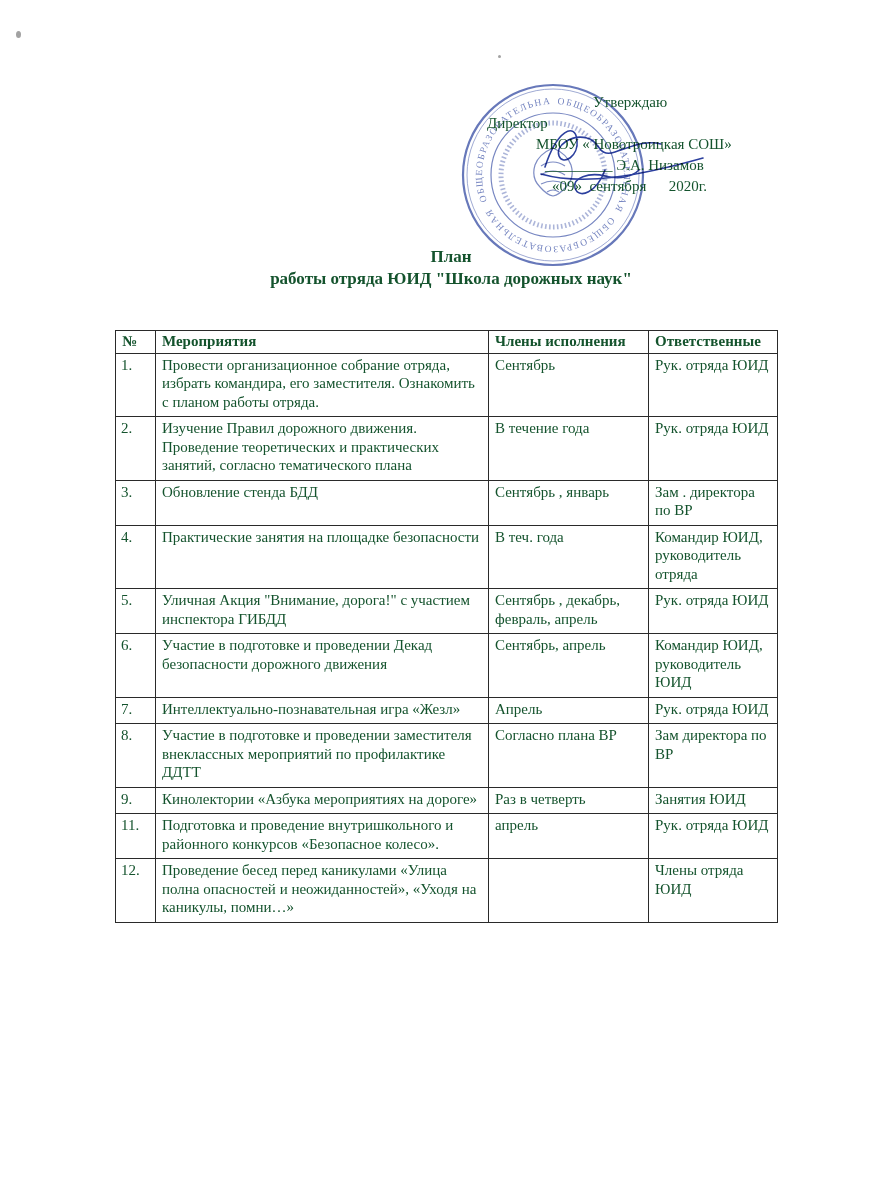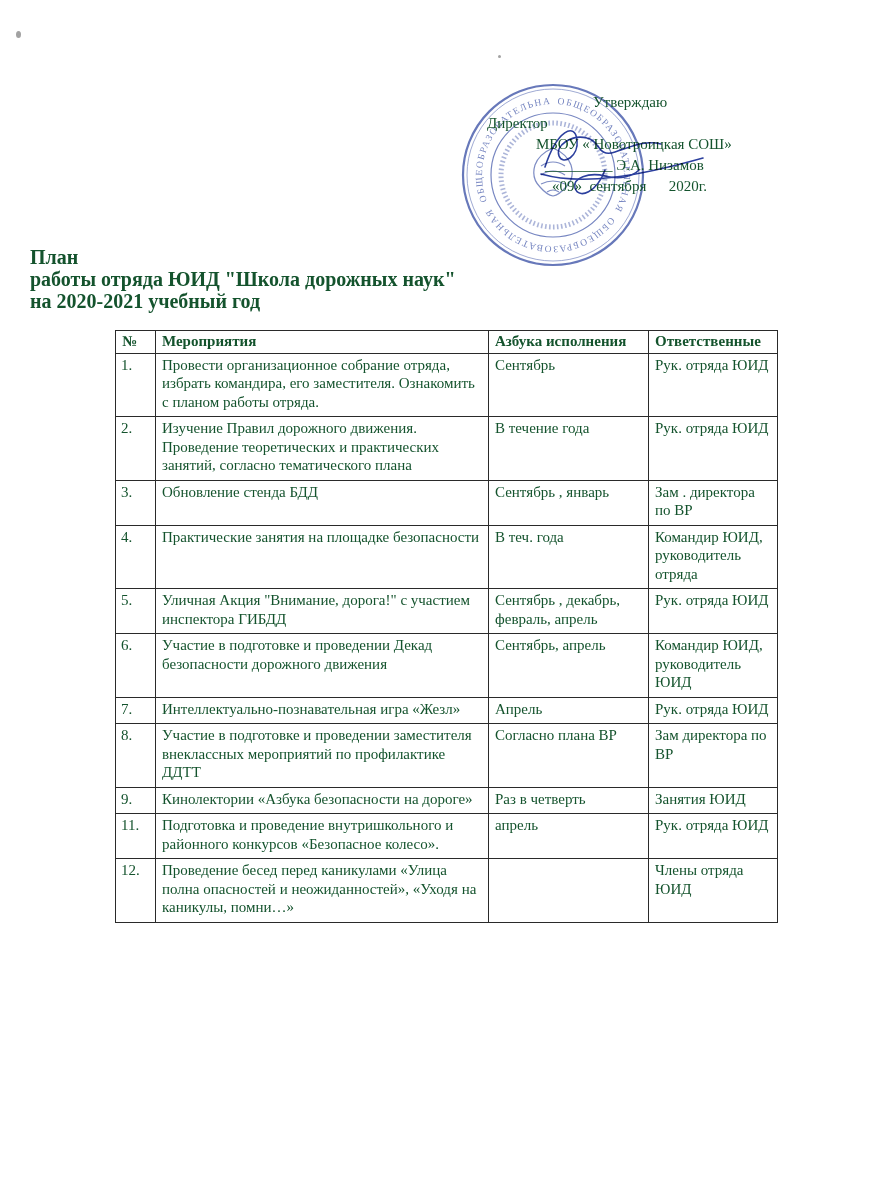--- a/index.html
+++ b/index.html
@@ -25,21 +25,21 @@
     position:absolute; left:458px; top:80px; width:190px; height:190px;
     z-index:2; opacity:.78; mix-blend-mode:multiply; pointer-events:none;
   }
   .signature {
     position:absolute; left:535px; top:112px; width:200px; height:95px;
     z-index:4; mix-blend-mode:multiply; pointer-events:none;
   }
 
   .title {
     position:absolute; top:246px; left:30px; width:842px;
-    font-weight:700; font-size:20px; line-height:22px; z-index:1;
+    text-align:center; font-weight:700; font-size:17px; line-height:22px; z-index:1;
   }
 
   table.plan {
     position:absolute; top:330px; left:115px; width:662px;
     border-collapse:collapse; table-layout:fixed;
     font-size:15px; line-height:18.5px;
   }
   .plan th, .plan td {
     border:1px solid #2a2a2a; vertical-align:top;
     padding:2px 5px 5px 6px; text-align:left;
@@ -91,35 +91,34 @@
     <g stroke="#2b3f9e" stroke-width="1.6" fill="none" stroke-linecap="round">
       <path d="M10,55 C22,18 40,10 42,28 C44,44 28,54 24,44 C20,34 36,22 52,26 C66,29 62,46 80,40 C98,34 110,28 126,32"></path>
       <path d="M6,62 C48,74 104,64 168,46"></path>
       <path d="M70,58 C62,80 44,88 40,76 C37,66 54,60 70,64 C86,68 98,64 104,58"></path>
     </g>
   </svg>
 
   <div class="title">
     <div>План</div>
     <div>работы отряда  ЮИД  "Школа дорожных наук"</div>
-    <div>на 2020-2021 учебный год</div>
   </div>
 
   <table class="plan">
     <colgroup>
       <col class="w-num">
         <col class="w-act">
         <col class="w-dates">
         <col class="w-resp">
     </colgroup>
     <thead>
       <tr>
         <th>№</th>
         <th>Мероприятия</th>
-        <th>Азбука  исполнения</th>
+        <th>Члены  исполнения</th>
         <th>Ответственные</th>
       </tr>
     </thead>
     <tbody id="plan-body">
   <tr>
     <td class="c-num">1.</td>
     <td class="c-act">Провести организационное собрание отряда, избрать командира, его заместителя. Ознакомить  с планом работы отряда.</td>
     <td class="c-dates">Сентябрь</td>
     <td class="c-resp">Рук. отряда ЮИД</td>
   </tr>
@@ -168,21 +167,21 @@
 
   <tr>
     <td class="c-num">8.</td>
     <td class="c-act">Участие в подготовке и проведении заместителя внеклассных мероприятий по профилактике ДДТТ</td>
     <td class="c-dates">Согласно  плана ВР</td>
     <td class="c-resp">Зам директора по ВР</td>
   </tr>
 
   <tr>
     <td class="c-num">9.</td>
-    <td class="c-act">Кинолектории «Азбука безопасности на дороге»</td>
+    <td class="c-act">Кинолектории «Азбука мероприятиях на дороге»</td>
     <td class="c-dates">Раз в четверть</td>
     <td class="c-resp">Занятия ЮИД</td>
   </tr>
 
 
   <tr>
     <td class="c-num">11.</td>
     <td class="c-act">Подготовка и проведение внутришкольного и районного конкурсов «Безопасное колесо».</td>
     <td class="c-dates">апрель</td>
     <td class="c-resp">Рук. отряда ЮИД</td>

